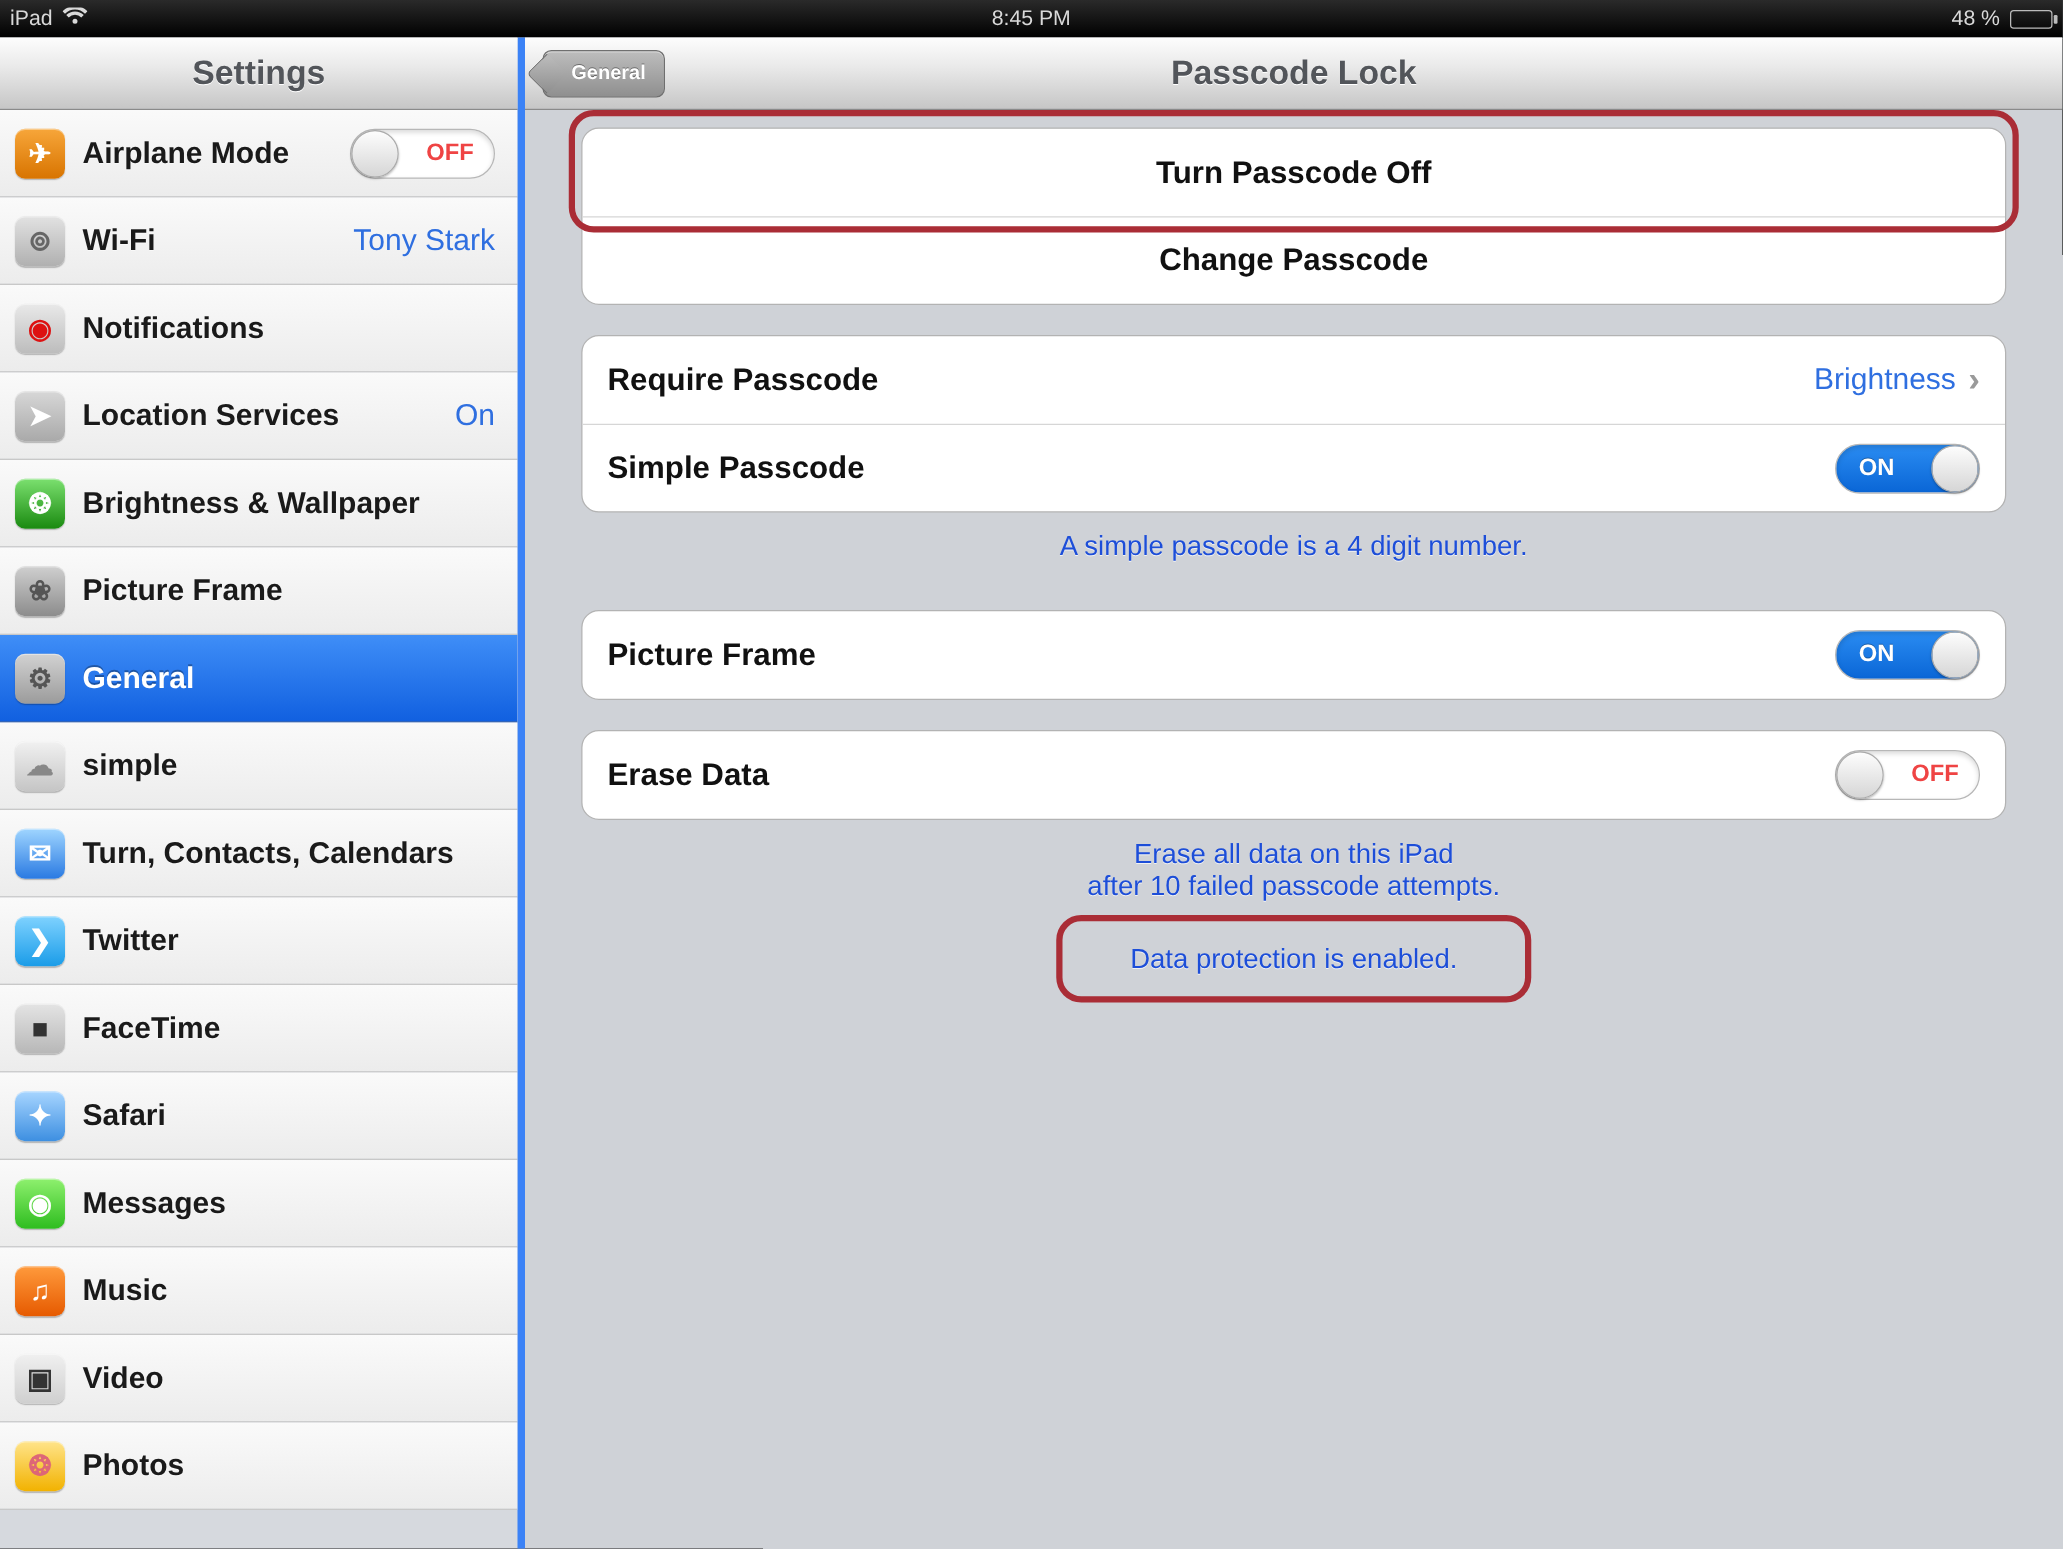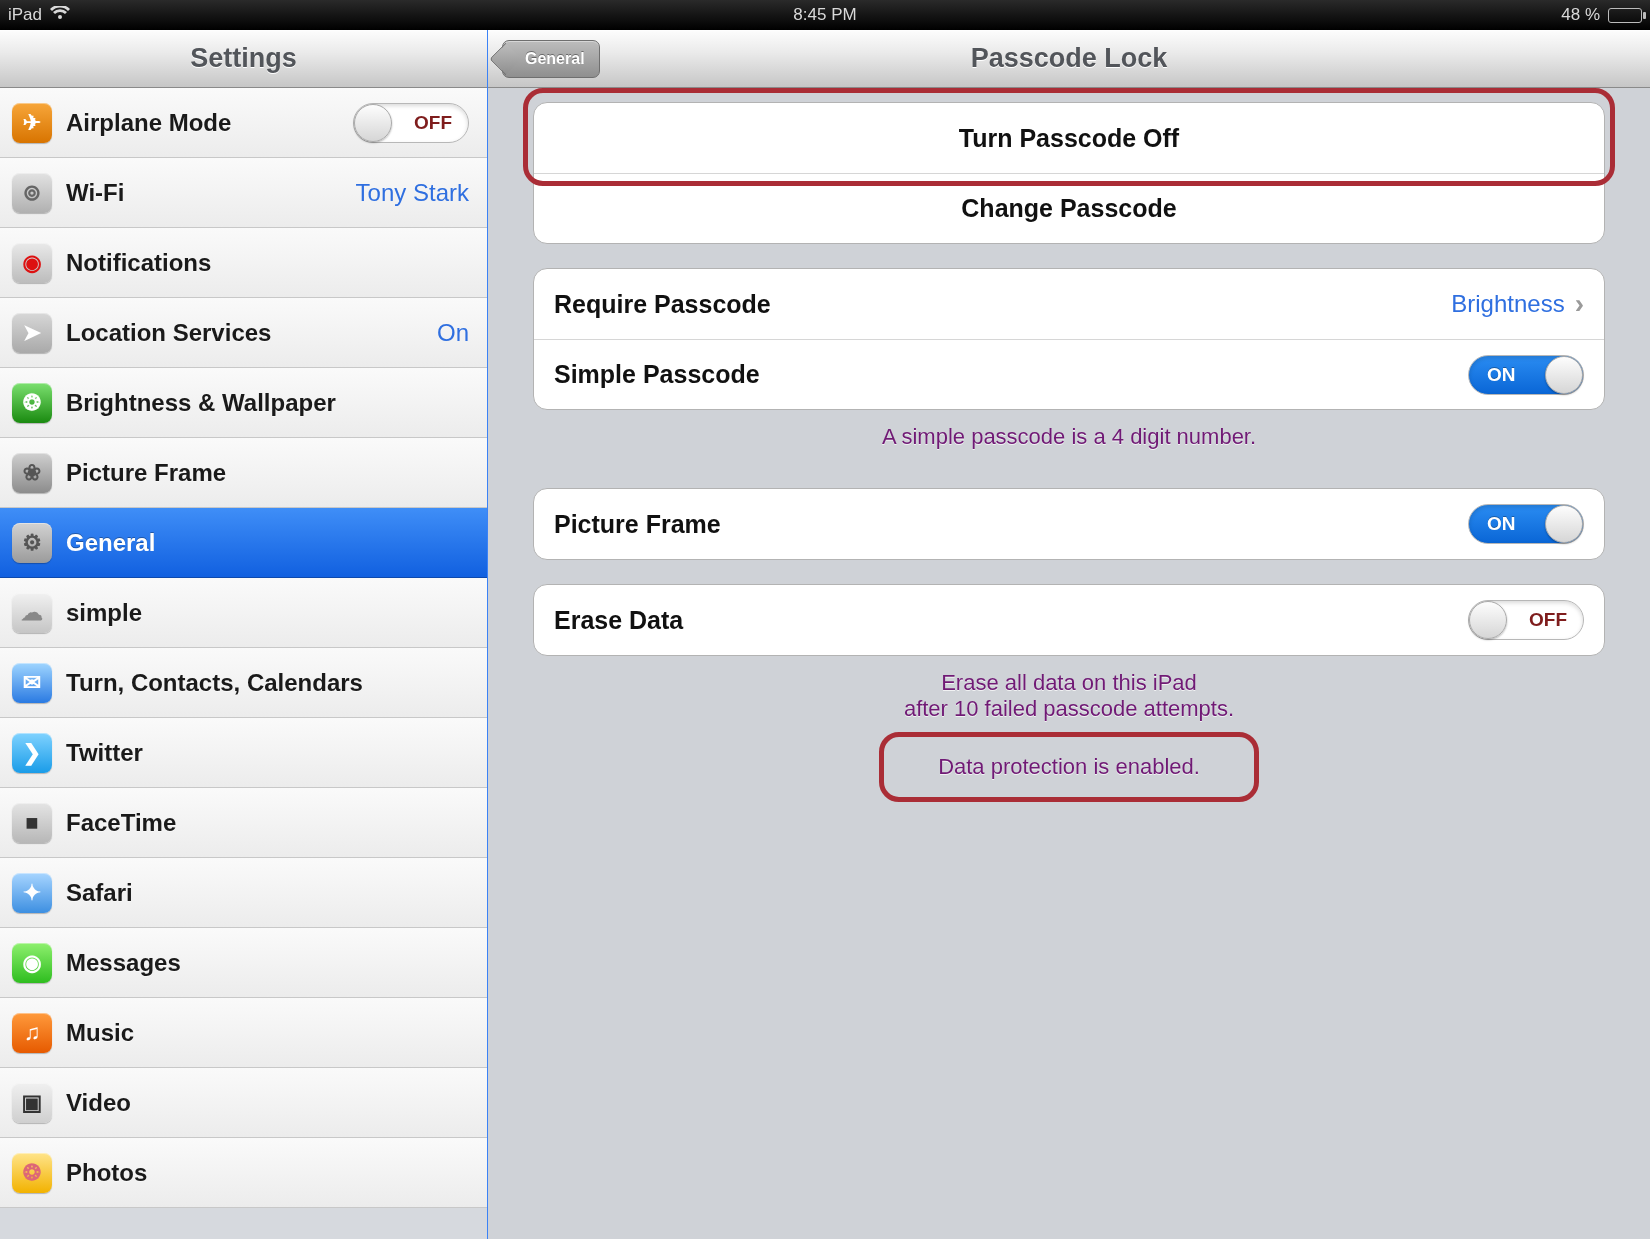--- a/index.html
+++ b/index.html
@@ -52,21 +52,21 @@
 }
 .back-btn::before{
   content:""; position:absolute; left:-9px; top:50%; transform: translateY(-50%) rotate(45deg);
   width:22px; height:22px;
   background: linear-gradient(135deg,#bdbdbd,#8f8f8f);
   border-left:1px solid #6f6f6f; border-bottom:1px solid #6f6f6f;
   border-bottom-left-radius:4px;
 }
 
 
-.sidebar { width: 488px; background:#d6d9de; border-right:1px solid #3b82f6; display:flex; flex-direction:column;}
+.sidebar { width: 420px; background:#d6d9de; border-right:6px solid #3b82f6; display:flex; flex-direction:column;}
 .side-list { flex:1; overflow:auto; }
 .side-row {
   display:flex; align-items:center;
   height: 70px;
   padding: 0 18px 0 12px;
   background: linear-gradient(#fafafa, #ececec);
   border-bottom: 1px solid #c8c8c8;
   font-size: 24px; font-weight: 600; color:#1a1a1a;
   gap: 14px;
 }
@@ -94,40 +94,40 @@
 }
 .toggle .knob{
   width:38px; height:38px; border-radius:50%; background:linear-gradient(#fdfdfd,#d6d6d6);
   border:1px solid #aaa; position:absolute; top:0;
   box-shadow: 0 1px 2px rgba(0,0,0,.3);
 }
 .toggle.off .knob{ left:0;}
 .toggle.on  .knob{ right:0;}
 .toggle.on{ background: linear-gradient(#2a8cf2,#0a66d6);}
 .toggle .lbl-on,.toggle .lbl-off{position:absolute; top:50%; transform:translateY(-50%); font-size:19px;}
-.toggle .lbl-off{ right:16px; color:#7f1d1d;}
+.toggle .lbl-off{ right:16px; color:#ef4444;}
 .toggle .lbl-on{ left:18px; color:#fff; text-shadow:0 -1px 0 rgba(0,0,0,.3);}
 
 
 .detail { flex:1; background:#cfd2d7; display:flex; flex-direction:column;}
 .detail-body{ flex:1; overflow:auto; padding: 14px 45px;}
 .group{ margin-bottom: 24px;}
 .group-rows{
   background:#fff; border:1px solid #b3b3b3; border-radius:14px; overflow:hidden;
 }
 .group-rows .grow{
   height:70px; display:flex; align-items:center; padding:0 20px;
   border-top:1px solid #d6d6d6;
 }
 .group-rows .grow:first-child{ border-top:none;}
 .glabel{ font-size:25px; font-weight:700; color:#111;}
 .glabel.center{ width:100%; text-align:center;}
 .gvalue{ margin-left:auto; color:#2f6fe0; font-size:24px; font-weight:500; display:flex; align-items:center; gap:10px;}
 .chevron{ color:#9a9a9a; font-size:28px; font-weight:700;}
-.gdesc{ text-align:center; color:#701a75; font-size:22px; padding: 14px 10px; text-shadow:0 1px 0 rgba(255,255,255,.7);}
+.gdesc{ text-align:center; color:#1d4ed8; font-size:22px; padding: 14px 10px; text-shadow:0 1px 0 rgba(255,255,255,.7);}
 
 .annot-highlight{
   position:absolute; border:5px solid #aa2d36; border-radius:20px; pointer-events:none;
 }
 .app{ position:relative;}
 .detail{ position:relative;}
 </style>
 </head>
 <body>
 

